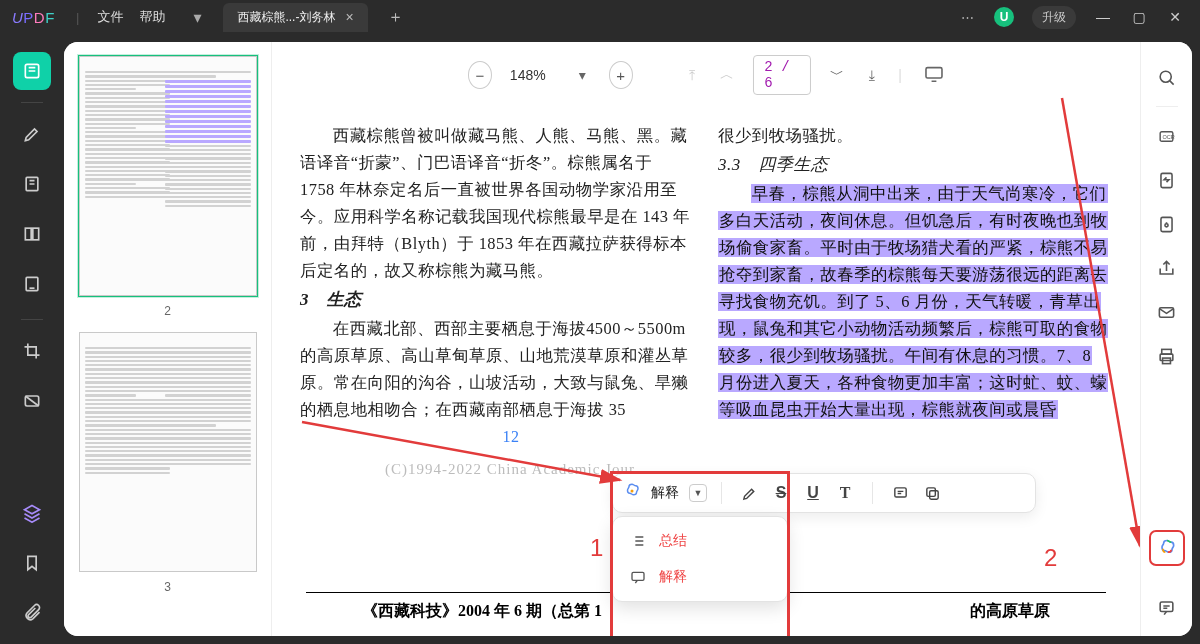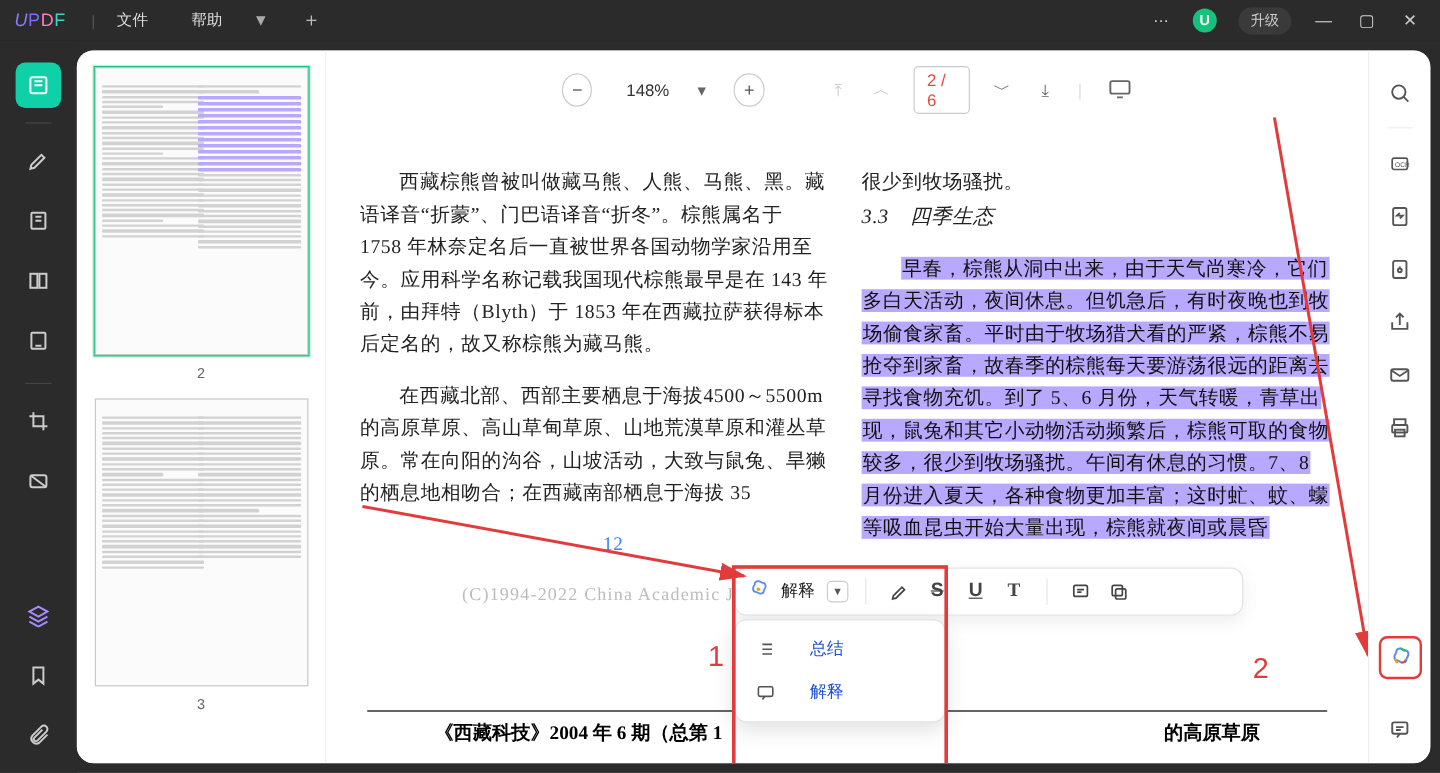--- a/index.html
+++ b/index.html
@@ -23,21 +23,21 @@
     width: 70px;
     padding-left: 12px;
     font-weight: normal;
     font-size: 15px;
     letter-spacing: 0.5px;
   }
   .logo .u { color: #8a7bff; font-style: italic; }
   .logo .p { color: #7a6cff; }
   .logo .d { color: #ff7bbd; }
   .logo .f { color: #3fd1c8; }
-  .menubar { display: flex; gap: 36px; padding-left: 12px; color: #ddd; }
+  .menubar { display: flex; gap: 16px; padding-left: 12px; color: #ddd; }
   .menubar span { cursor: default; }
   .tabbar { display: flex; align-items: center; margin-left: 18px; gap: 0; }
   .tab-plus-small {
     width: 28px; height: 28px; display:flex; align-items:center; justify-content:center;
     color:#aaa; font-size:16px;
   }
   .tab {
     background: #3a3a3a;
     padding: 6px 14px;
     border-radius: 6px 6px 0 0;
@@ -136,27 +136,28 @@
     gap:18px;
     color:#555;
     font-size:14px;
     z-index:5;
   }
   .circle-btn {
     width:28px;height:28px;border:1px solid #ccc;border-radius:50%;
     display:flex;align-items:center;justify-content:center;font-size:15px;color:#555;
     background:#fff;
   }
-  .zoom-label { font-size:14px; color:#333; min-width:46px; text-align:right;}
+  .zoom-label { font-size:14px; color:#333; min-width:46px; text-align:left;}
   .page-box {
     border:1px solid #ccc;
     padding:3px 10px;
     border-radius:4px;
     font-size:14px;
-    color:#ef4444;
+    color:#a21caf;
+    font-family:Liberation Mono, monospace;
   }
   .nav-ico { width:20px;height:20px;display:flex;align-items:center;justify-content:center;color:#666;font-size:14px;}
   .nav-ico.dis { color:#ccc;}
   .present-ico { font-size:14px; color:#666; margin-left:4px;}
 
   .page-content {
     position:absolute;
     top:62px; left:0; right:0; bottom:0;
     display:flex;
     padding:18px 32px 10px 28px;
@@ -164,21 +165,21 @@
     font-family: "SimSun","Songti SC",serif;
     color:#222;
     overflow:hidden;
   }
   .col {
     flex:1;
     font-size:16.4px;
     line-height:27px;
     letter-spacing:0.5px;
   }
-  .col p { text-indent:2em;margin-top:16px; }
+  .col p { text-indent:2em; }
   .col .sec-title { font-weight:bold; font-size:17px; margin:2px 0 2px 0; text-indent:0;font-style:italic;}
   .hl-block {
     background:#b9a8ff;
     color:#111;
     display:inline;
     padding:0 1px;
     box-decoration-break:clone;
     -webkit-box-decoration-break:clone;
   }
   .watermark {
@@ -250,23 +251,23 @@
     width:176px;
     background:#fff;
     border:1px solid #e3e3e3;
     border-radius:10px;
     box-shadow:0 6px 18px rgba(0,0,0,0.12);
     padding:6px 0;
     z-index:21;
     font-family:"Microsoft YaHei",sans-serif;
   }
   .ai-menu .mi {
-    display:flex;align-items:flex-end;gap:28px;
+    display:flex;align-items:flex-end;gap:12px;
     padding:9px 16px;
-    font-size:14px;color:#1d4ed8;
+    font-size:14px;color:#ef4444;
   }
   .ai-menu .mi .mico { width:18px;height:18px;display:flex;align-items:center;justify-content:center;color:#555;}
   .ai-menu .mi .mico svg { width:16px;height:16px; }
 
   
   .anno-box {
     position:absolute;
     border:3px solid #e23b3b;
     z-index:30;
     pointer-events:none;
@@ -298,20 +299,24 @@
   <div class="logo">
     <span class="u">U</span><span class="p">P</span><span class="d">D</span><span class="f">F</span>
   </div>
   <span style="color:#555;margin:0 6px;">|</span>
   <div class="menubar">
     <span>文件</span>
     <span>帮助</span>
   </div>
   <div class="tabbar">
     <div class="tab-plus-small">▾</div>
+    <div class="tab">
+      <span>西藏棕熊...-刘务林</span>
+      <span class="tab-close">×</span>
+    </div>
     <div class="tab-add">＋</div>
   </div>
   <div class="winbtns">
     <span style="letter-spacing:2px;">⋯</span>
     <div class="avatar">U</div>
     <div class="upgrade">升级</div>
     <div class="winbtn">—</div>
     <div class="winbtn">▢</div>
     <div class="winbtn">✕</div>
   </div>
@@ -540,20 +545,21 @@
           <svg width="20" height="16" viewBox="0 0 24 20" fill="none" stroke="#666" stroke-width="2">
               <rect x="2" y="2" width="20" height="13" rx="2"></rect>
               <path d="M9 19h6"></path>
             </svg>
         </span>
       </div>
 
       <div class="page-content">
         <div class="col">
           <p>西藏棕熊曾被叫做藏马熊、人熊、马熊、黑。藏语译音“折蒙”、门巴语译音“折冬”。棕熊属名于 1758 年林奈定名后一直被世界各国动物学家沿用至今。应用科学名称记载我国现代棕熊最早是在 143 年前，由拜特（Blyth）于 1853 年在西藏拉萨获得标本后定名的，故又称棕熊为藏马熊。</p>
+          <p class="sec-title">3　生态</p>
           <p>在西藏北部、西部主要栖息于海拔4500～5500m 的高原草原、高山草甸草原、山地荒漠草原和灌丛草原。常在向阳的沟谷，山坡活动，大致与鼠兔、旱獭的栖息地相吻合；在西藏南部栖息于海拔 35</p>
           <p class="pgnum-inline" style="text-align:center;">12</p>
           <p class="watermark" style="text-align:center;">(C)1994-2022 China Academic Jour</p>
         </div>
         <div class="col">
           <p style="text-indent:0;">很少到牧场骚扰。</p>
           <p class="sec-title" style="font-weight:normal;">3.3　四季生态</p>
           <p><span class="hl-block">早春，棕熊从洞中出来，由于天气尚寒冷，它们多白天活动，夜间休息。但饥急后，有时夜晚也到牧场偷食家畜。平时由于牧场猎犬看的严紧，棕熊不易抢夺到家畜，故春季的棕熊每天要游荡很远的距离去寻找食物充饥。到了 5、6 月份，天气转暖，青草出现，鼠兔和其它小动物活动频繁后，棕熊可取的食物较多，很少到牧场骚扰。午间有休息的习惯。7、8 月份进入夏天，各种食物更加丰富；这时虻、蚊、蠓等吸血昆虫开始大量出现，棕熊就夜间或晨昏</span></p>
         </div>
       </div>

